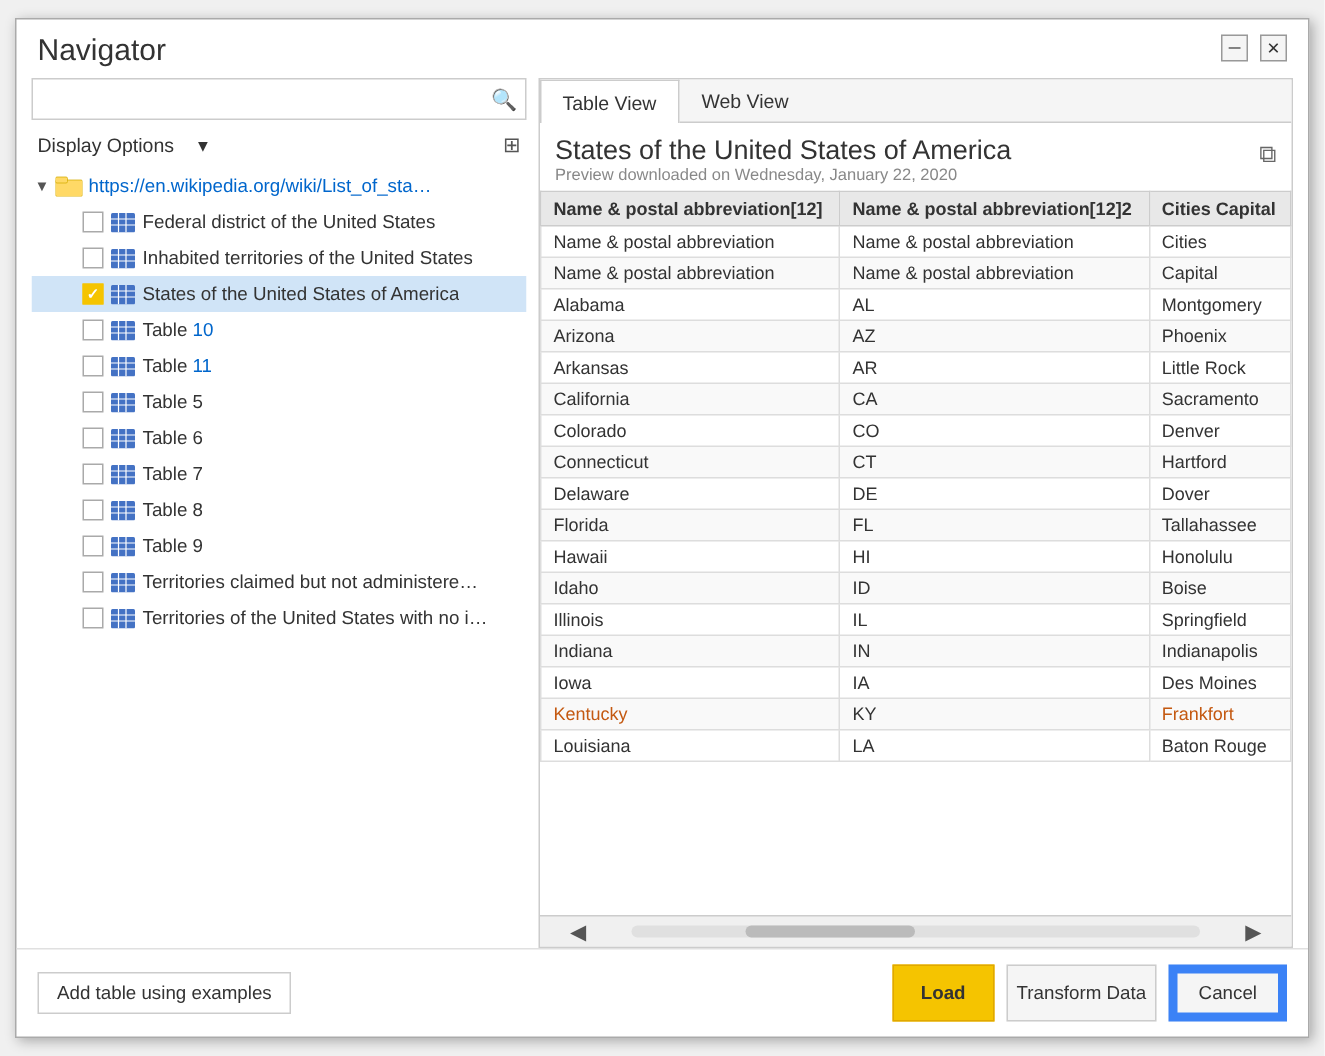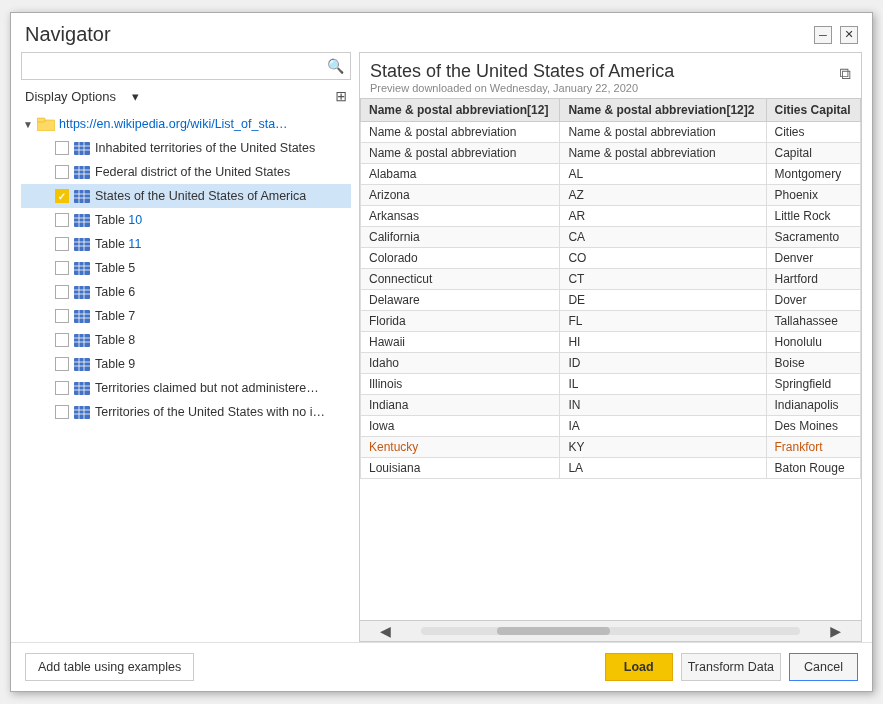--- a/index.html
+++ b/index.html
@@ -17,21 +17,20 @@
       width: 863px;
       height: 680px;
       background: #fff;
       border: 1px solid #aaa;
       box-shadow: 2px 2px 8px rgba(0,0,0,0.3);
       display: flex;
       flex-direction: column;
     }
     .title-bar {
       display: flex;
-      align-items: center;
       justify-content: space-between;
       padding: 10px 14px 6px 14px;
       flex-shrink: 0;
     }
     .title-bar-title {
       font-size: 20px;
       font-weight: 300;
       color: #333;
     }
     .title-bar-controls {
@@ -334,21 +333,21 @@
     .btn-transform {
       background: #f5f5f5;
       border: 1px solid #ccc;
       padding: 6px 6px;
       cursor: pointer;
       font-size: 12.5px;
       color: #333;
     }
     .btn-cancel {
       background: #f5f5f5;
-      border: 1px solid #3b82f6;
+      border: 6px solid #3b82f6;
       padding: 6px 14px;
       cursor: pointer;
       font-size: 12.5px;
       color: #333;
     }
     
     .folder-shape {
       width: 18px;
       height: 14px;
       display: inline-block;
@@ -409,35 +408,35 @@
           <div class="tree-checkbox"></div>
           <div class="table-icon">
             <svg viewBox="0 0 16 13">
                 <rect x="0" y="0" width="16" height="13" fill="#4472c4" rx="1"></rect>
                 <line x1="0" y1="4" x2="16" y2="4" stroke="white" stroke-width="0.8"></line>
                 <line x1="0" y1="8" x2="16" y2="8" stroke="white" stroke-width="0.8"></line>
                 <line x1="5" y1="0" x2="5" y2="13" stroke="white" stroke-width="0.8"></line>
                 <line x1="10" y1="0" x2="10" y2="13" stroke="white" stroke-width="0.8"></line>
               </svg>
           </div>
+          <span class="tree-label">Federal district of the United States</span>
+        </div>
+        <div class="tree-item tree-indent-1">
+          <span class="tree-expand-icon"></span>
+          <div class="tree-checkbox"></div>
+          <div class="table-icon">
+            <svg viewBox="0 0 16 13">
+                <rect x="0" y="0" width="16" height="13" fill="#4472c4" rx="1"></rect>
+                <line x1="0" y1="4" x2="16" y2="4" stroke="white" stroke-width="0.8"></line>
+                <line x1="0" y1="8" x2="16" y2="8" stroke="white" stroke-width="0.8"></line>
+                <line x1="5" y1="0" x2="5" y2="13" stroke="white" stroke-width="0.8"></line>
+                <line x1="10" y1="0" x2="10" y2="13" stroke="white" stroke-width="0.8"></line>
+              </svg>
+          </div>
           <span class="tree-label">Inhabited territories of the United States</span>
-        </div>
-        <div class="tree-item tree-indent-1">
-          <span class="tree-expand-icon"></span>
-          <div class="tree-checkbox"></div>
-          <div class="table-icon">
-            <svg viewBox="0 0 16 13">
-                <rect x="0" y="0" width="16" height="13" fill="#4472c4" rx="1"></rect>
-                <line x1="0" y1="4" x2="16" y2="4" stroke="white" stroke-width="0.8"></line>
-                <line x1="0" y1="8" x2="16" y2="8" stroke="white" stroke-width="0.8"></line>
-                <line x1="5" y1="0" x2="5" y2="13" stroke="white" stroke-width="0.8"></line>
-                <line x1="10" y1="0" x2="10" y2="13" stroke="white" stroke-width="0.8"></line>
-              </svg>
-          </div>
-          <span class="tree-label">Federal district of the United States</span>
         </div>
         <div class="tree-item tree-indent-1 selected">
           <span class="tree-expand-icon"></span>
           <div class="tree-checkbox checked"></div>
           <div class="table-icon">
             <svg viewBox="0 0 16 13">
                 <rect x="0" y="0" width="16" height="13" fill="#4472c4" rx="1"></rect>
                 <line x1="0" y1="4" x2="16" y2="4" stroke="white" stroke-width="0.8"></line>
                 <line x1="0" y1="8" x2="16" y2="8" stroke="white" stroke-width="0.8"></line>
                 <line x1="5" y1="0" x2="5" y2="13" stroke="white" stroke-width="0.8"></line>
@@ -570,20 +569,24 @@
                 <line x1="10" y1="0" x2="10" y2="13" stroke="white" stroke-width="0.8"></line>
               </svg>
           </div>
           <span class="tree-label">Territories of the United States with no in...</span>
         </div>
       </div>
     </div>
 
     <div class="right-panel">
 
+      <div class="tabs-bar">
+        <button class="tab active">Table View</button>
+        <button class="tab">Web View</button>
+      </div>
 
       <div class="preview-header">
         <div>
           <div class="preview-title">States of the United States of America</div>
           <div class="preview-subtitle">Preview downloaded on Wednesday, January 22, 2020</div>
         </div>
         <button class="preview-icon-btn">⧉</button>
       </div>
 
       <div class="table-wrapper">

